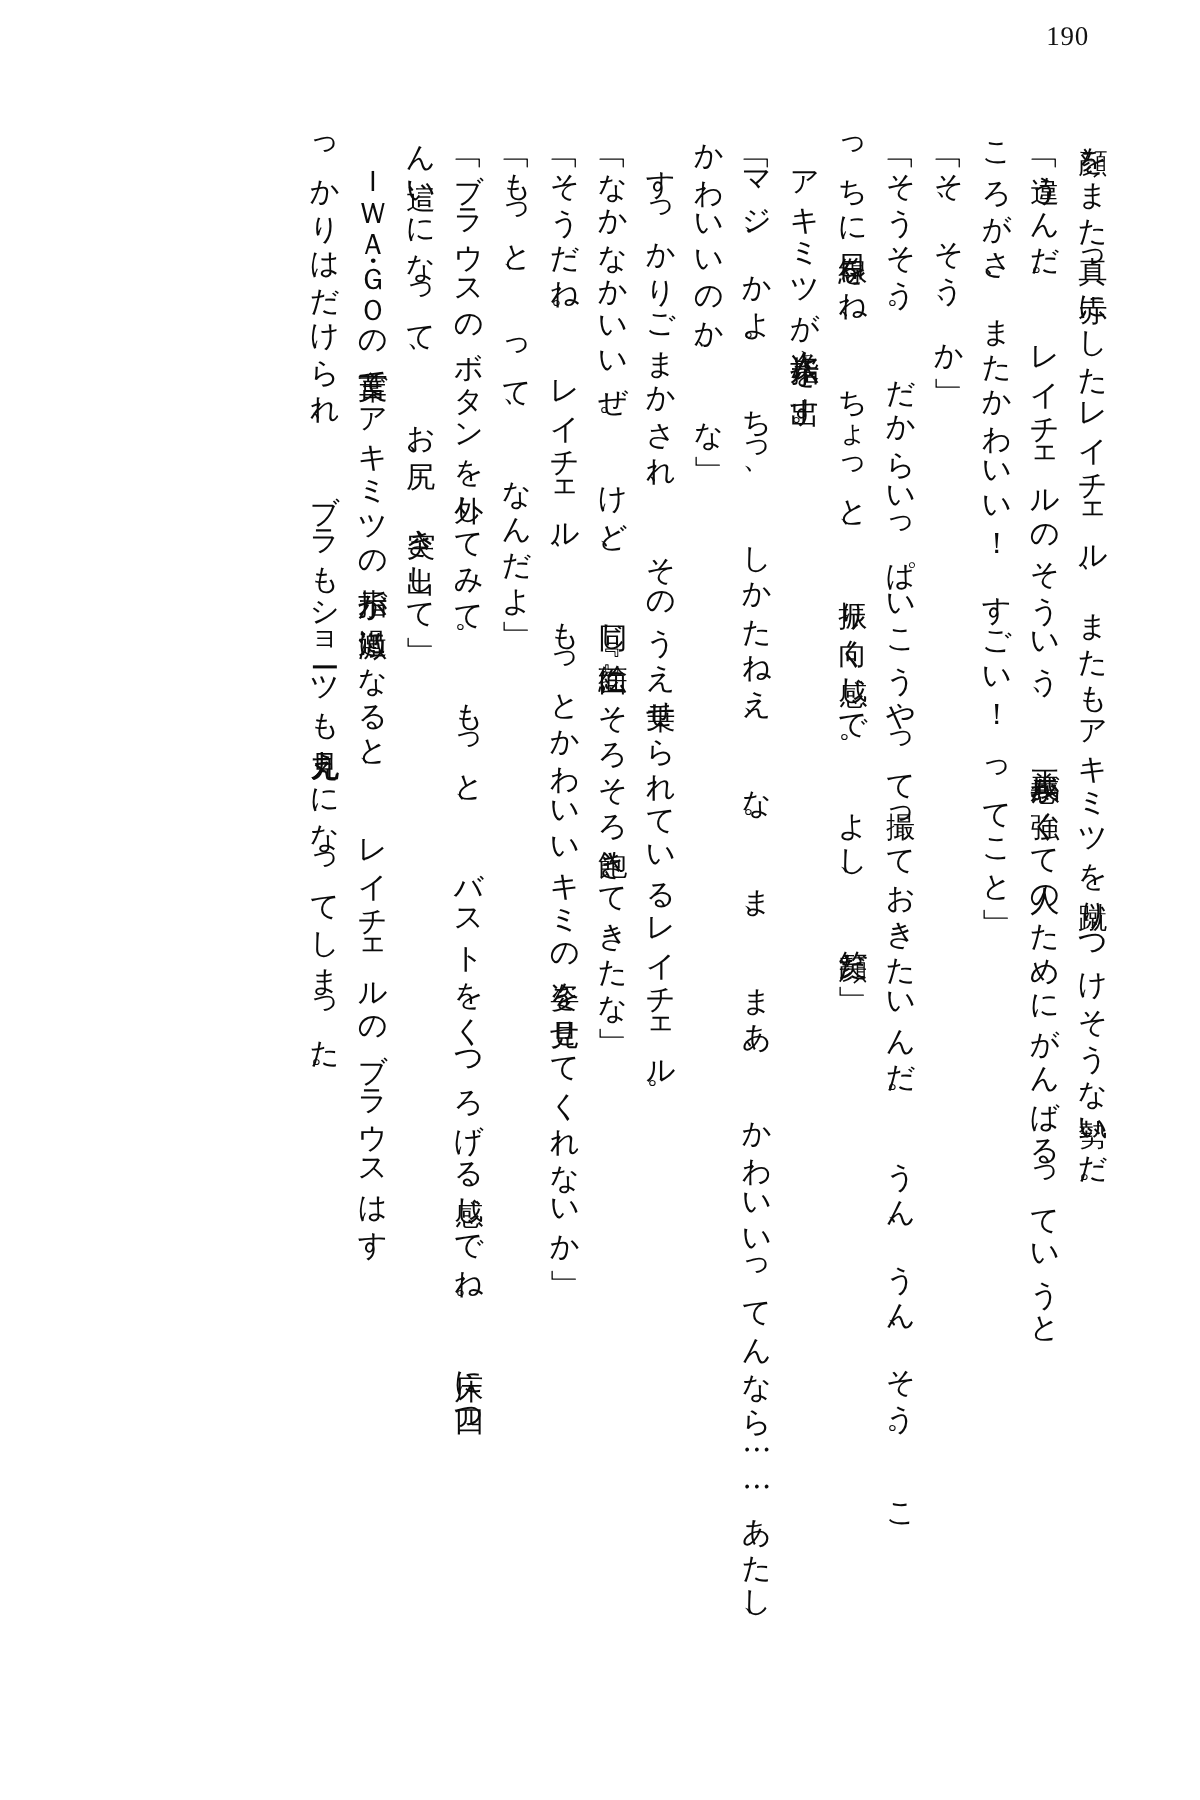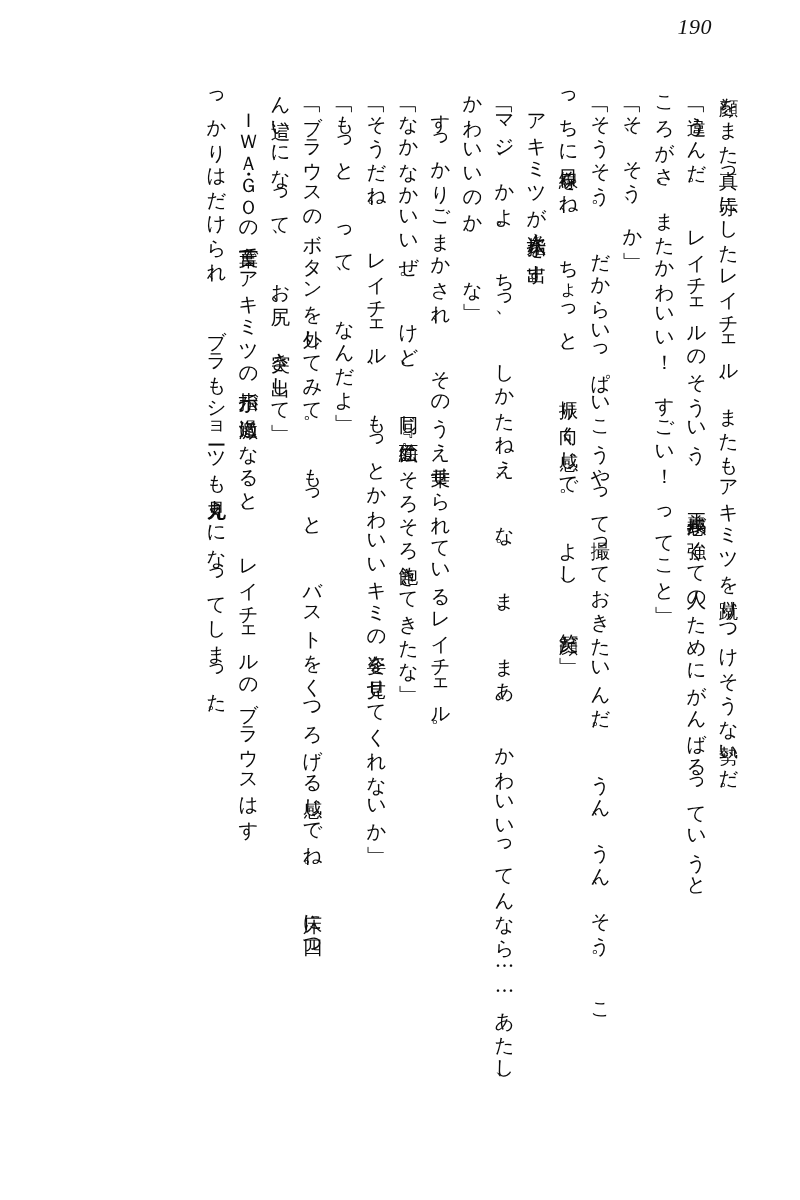--- a/index.html
+++ b/index.html
@@ -19,23 +19,22 @@
     position: relative;
     width: 800px;
     height: 1200px;
     box-sizing: border-box;
     background: #ffffff;
   }
 
   .page-number {
     position: absolute;
     top: 14px;
-    right: 88px;
-    font-size: 22px;
-    font-style: italic;
+    right: 74px;
+    font-size: 18px;
     font-family: "Liberation Serif", "DejaVu Serif", serif;
     letter-spacing: 0.5px;
     color: #111111;
   }
 
   
   .text-body {
     position: absolute;
     top: 82px;
     right: 62px;

